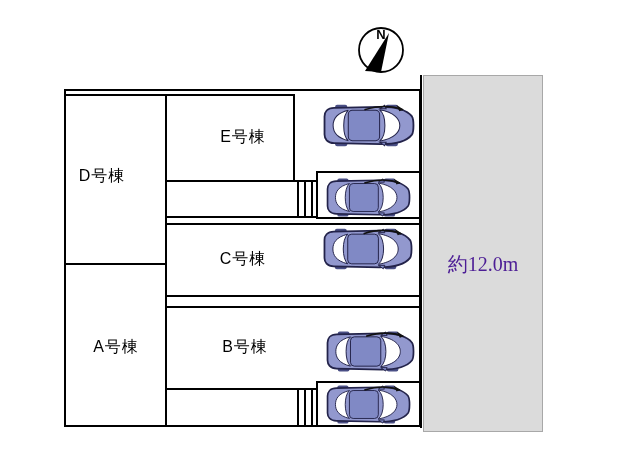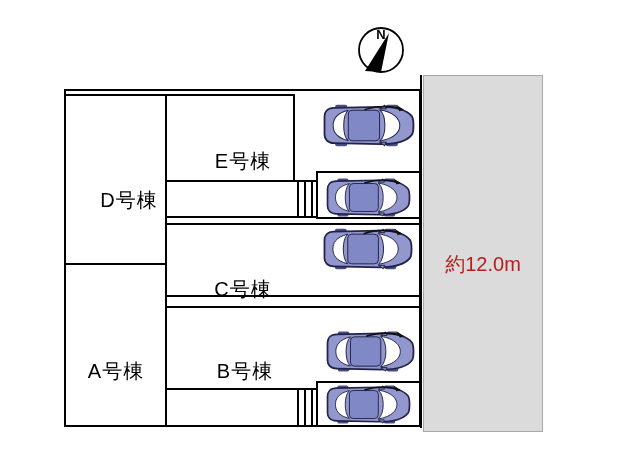--- a/index.html
+++ b/index.html
@@ -16,25 +16,25 @@
   }
   .right-ext{
     position:absolute;left:420px;top:75px;width:2px;height:353px;background:#000;
   }
   .site{
     position:absolute;left:64px;top:89px;width:357px;height:338px;
     border:2px solid #000;box-sizing:border-box;background:#fff;
   }
   .lbl{
     position:absolute;transform:translate(-50%,-50%);
-    font-size:20px;color:#000;white-space:nowrap;letter-spacing:1px;margin-top:24px;
+    font-size:16px;color:#000;white-space:nowrap;letter-spacing:1px;
   }
   .road-lbl{
     position:absolute;transform:translate(-50%,-50%);
-    font-size:20px;color:#b91c1c;white-space:nowrap;
+    font-size:20px;color:#4c1d95;white-space:nowrap;font-family:Liberation Serif, serif;
   }
   .stripes{
     position:absolute;
     background:repeating-linear-gradient(90deg,#000 0 2px,transparent 2px 7px);
   }
   .car{position:absolute;line-height:0;}
   .compass{position:absolute;left:356px;top:24px;line-height:0;}
   .defs{position:absolute;width:0;height:0;overflow:hidden;}
 </style>
 </head>
@@ -98,23 +98,23 @@
     <svg width="94" height="43">
         <use href="#car-sprite"></use>
       </svg>
   </div>
   <div class="car" style="left:324px;top:384px;">
     <svg width="90" height="41">
         <use href="#car-sprite"></use>
       </svg>
   </div>
 
-  <div class="lbl" style="left:129px;top:176px;">D号棟</div>
+  <div class="lbl" style="left:102px;top:176px;">D号棟</div>
   <div class="lbl" style="left:243px;top:137px;">E号棟</div>
-  <div class="lbl" style="left:243px;top:265px;">C号棟</div>
+  <div class="lbl" style="left:243px;top:259px;">C号棟</div>
   <div class="lbl" style="left:245px;top:347px;">B号棟</div>
   <div class="lbl" style="left:116px;top:347px;">A号棟</div>
 
   <div class="compass">
     <svg width="52" height="54" viewBox="0 0 52 54">
       <circle cx="25" cy="26" r="22" fill="#ffffff" stroke="#000000" stroke-width="1.8"></circle>
       <polygon points="33,9 9,47 25,48" fill="#000000"></polygon>
       <text x="25" y="15" text-anchor="middle" font-size="13" font-weight="bold" fill="#000000" font-family="Liberation Sans, sans-serif">N</text>
     </svg>
   </div>

